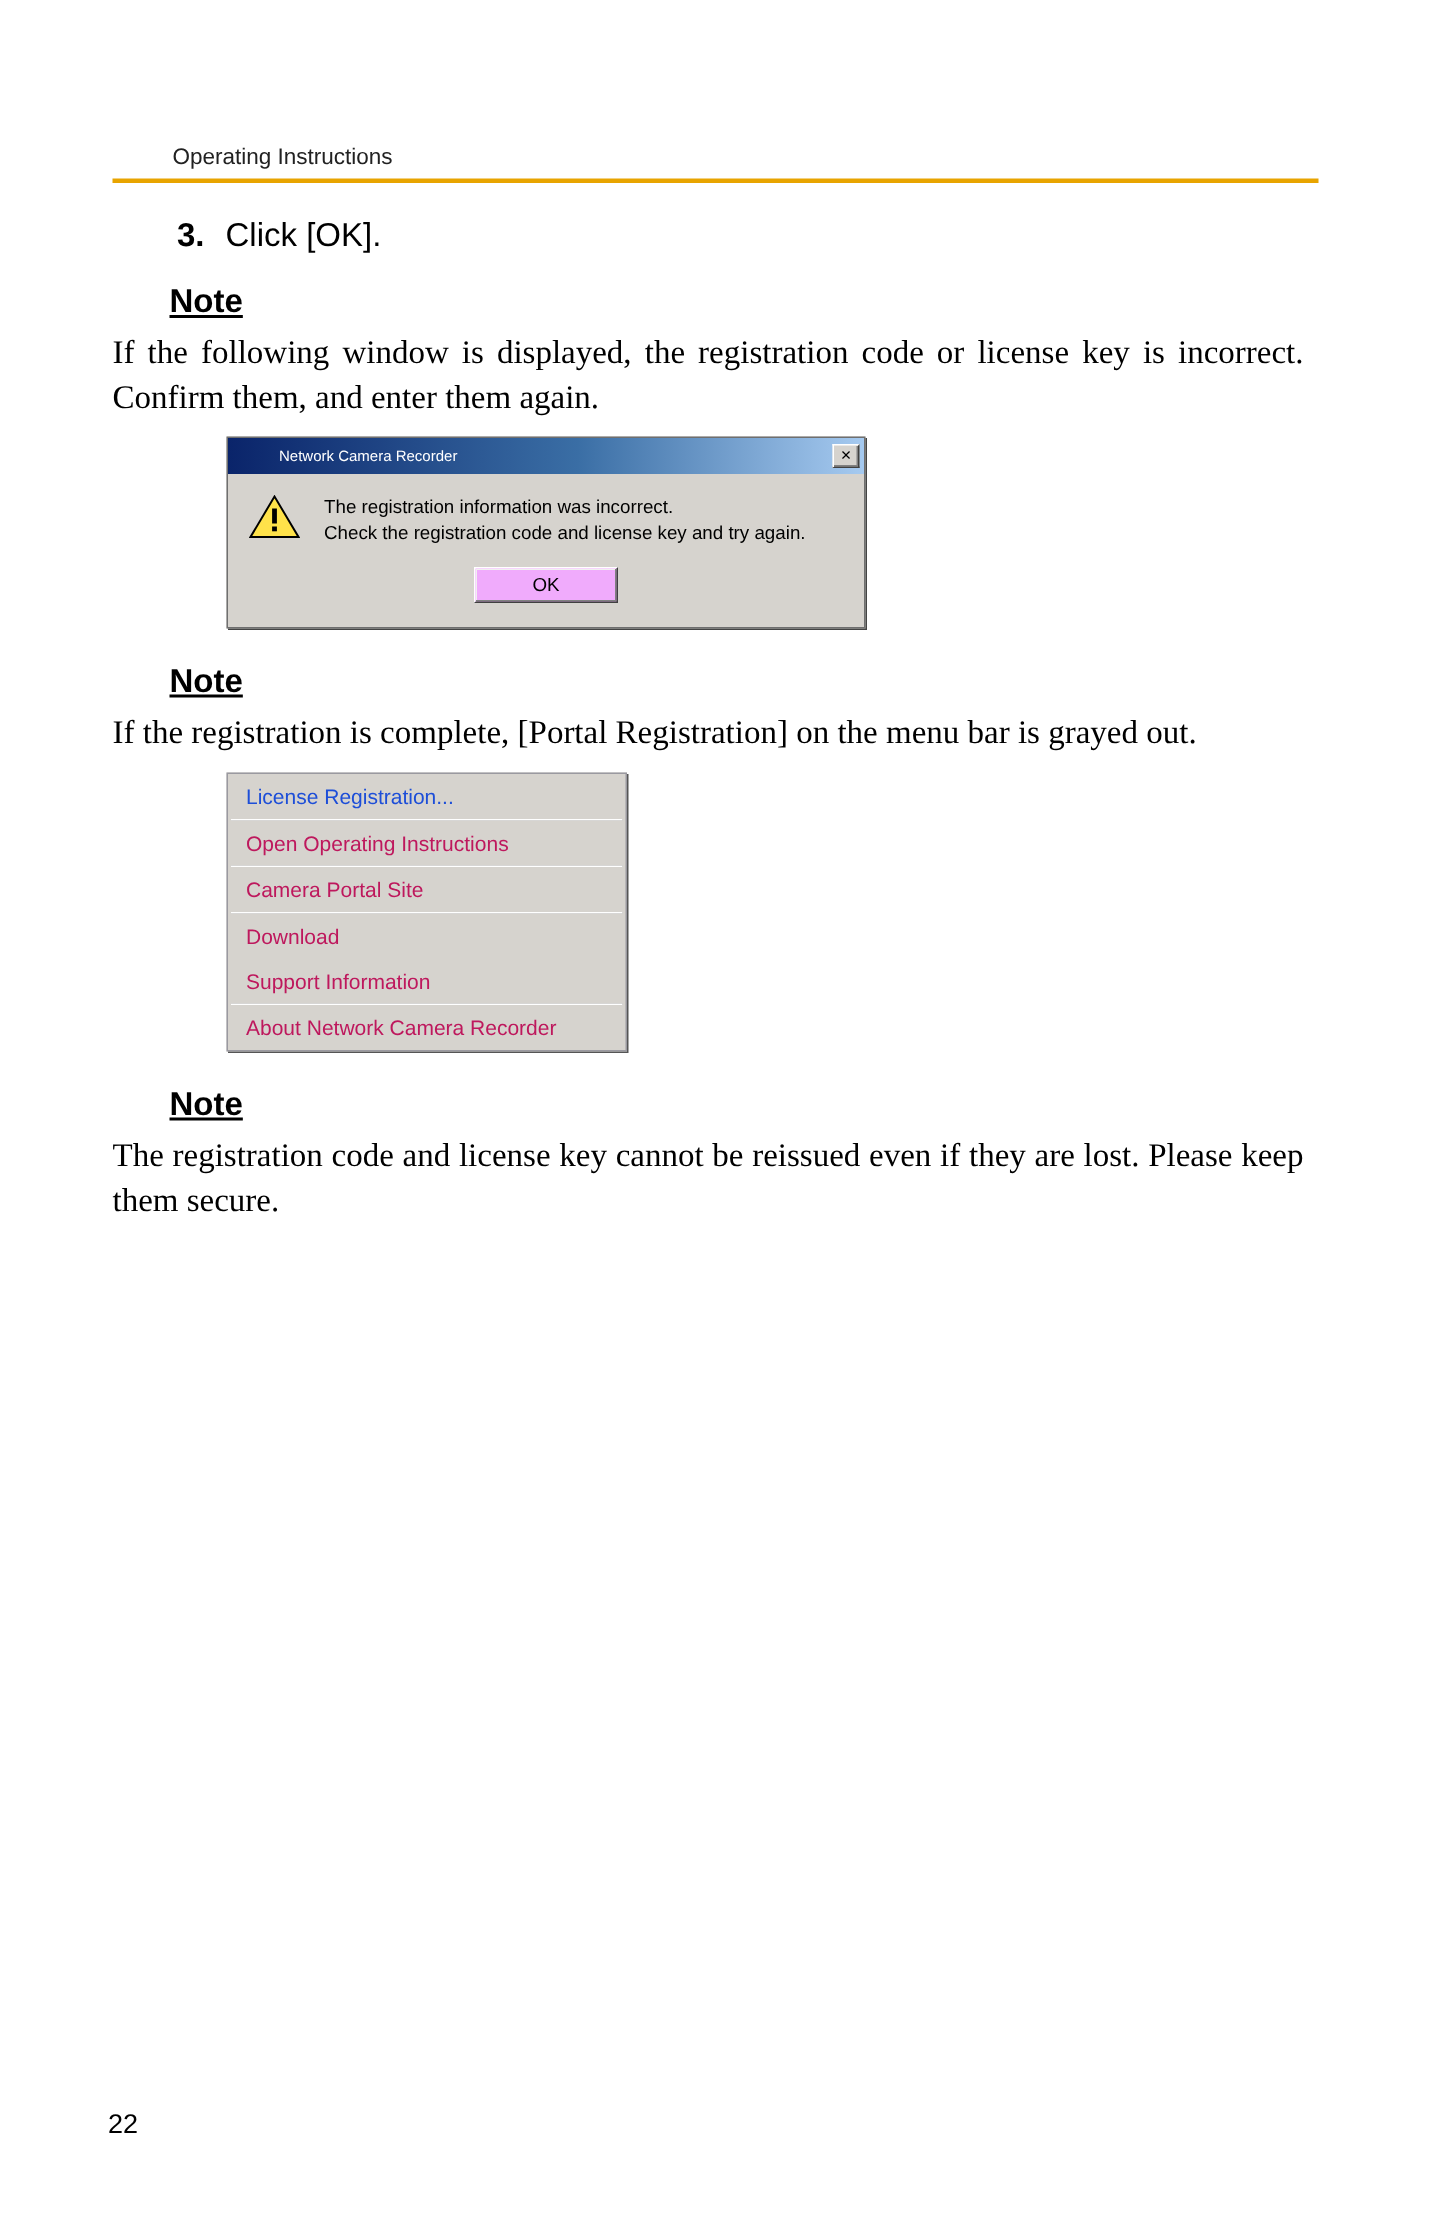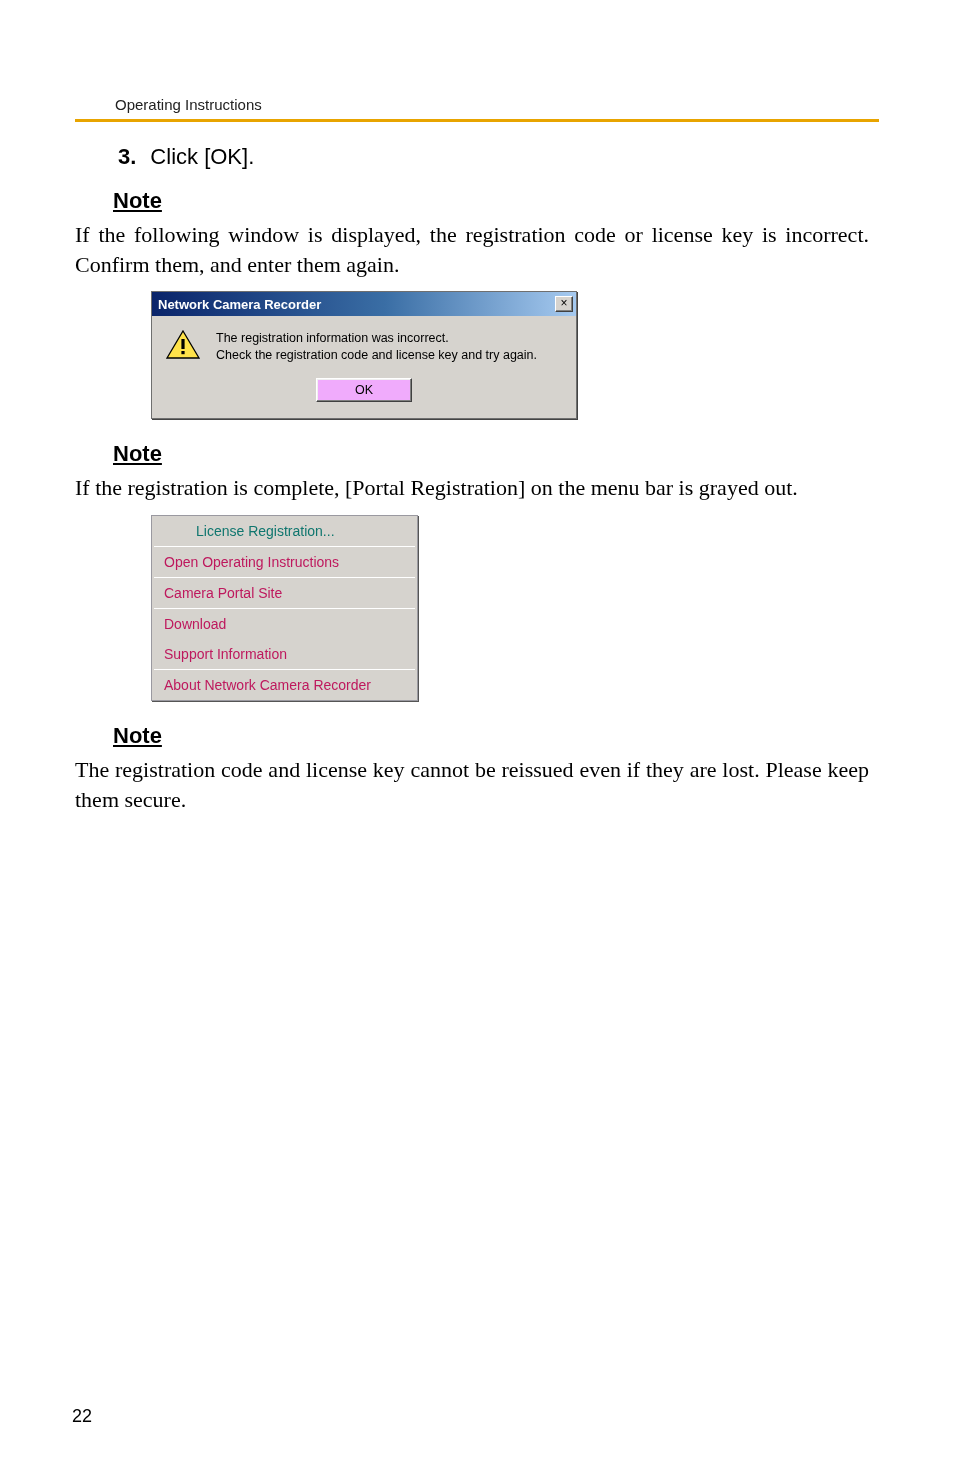--- a/index.html
+++ b/index.html
@@ -26,21 +26,21 @@
     .dlg {
       width: 426px; margin-left: 76px; margin-bottom: 22px;
       border: 1px solid #6f6f6f; background: #d6d3ce;
       box-shadow: 1px 1px 0 #444;
     }
     .dlg-titlebar {
       display:flex; align-items:center; justify-content:space-between;
       height:24px; padding:0 3px 0 6px;
       background: linear-gradient(to right, #0a246a 0%, #3a6ea5 55%, #a6caf0 100%);
     }
-    .dlg-title { color:#fff; font-weight:bold; font-size:13px; }
+    .dlg-title { color:#fff; font-weight:normal; font-size:10px;margin-left:28px; }
     .dlg-x {
       width:18px; height:16px; background:#d6d3ce;
       border:1px solid #fff; border-right-color:#404040; border-bottom-color:#404040;
       font-size:12px; line-height:12px; text-align:center; font-family:Arial;
       box-shadow: inset -1px -1px 0 #808080;
     }
     .dlg-body { padding:14px 14px 16px 14px; display:flex; flex-direction:column; }
     .dlg-row { display:flex; align-items:flex-start; }
     .warn-icon { width:34px; height:30px; flex:0 0 auto; margin-right:16px; }
     .dlg-msg { font-size:12.5px; color:#000; line-height:1.35; }
@@ -53,21 +53,21 @@
     }
 
     
     .menu {
       width:267px; margin-left:76px; margin-bottom:22px;
       border:1px solid #9a99a0; background:#d6d3ce;
       box-shadow: 1px 1px 0 #555;
       font-size:14px;
     }
     .menu-item { padding:7px 12px; color:#be185d; }
-    .menu-item.disabled { color:#0f766e;margin-left:32px; }
+    .menu-item.disabled { color:#1d4ed8; }
     .menu-sep { height:1px; background:#888; margin:0 2px; border-bottom:1px solid #fff; }
 
     .page-num { position:absolute; left:72px; bottom:48px; font-size:18px; }
   </style>
 </head>
 <body>
 
 <div class="page">
   <div class="header-label">Operating Instructions</div>
   <div class="accent-rule"></div>

